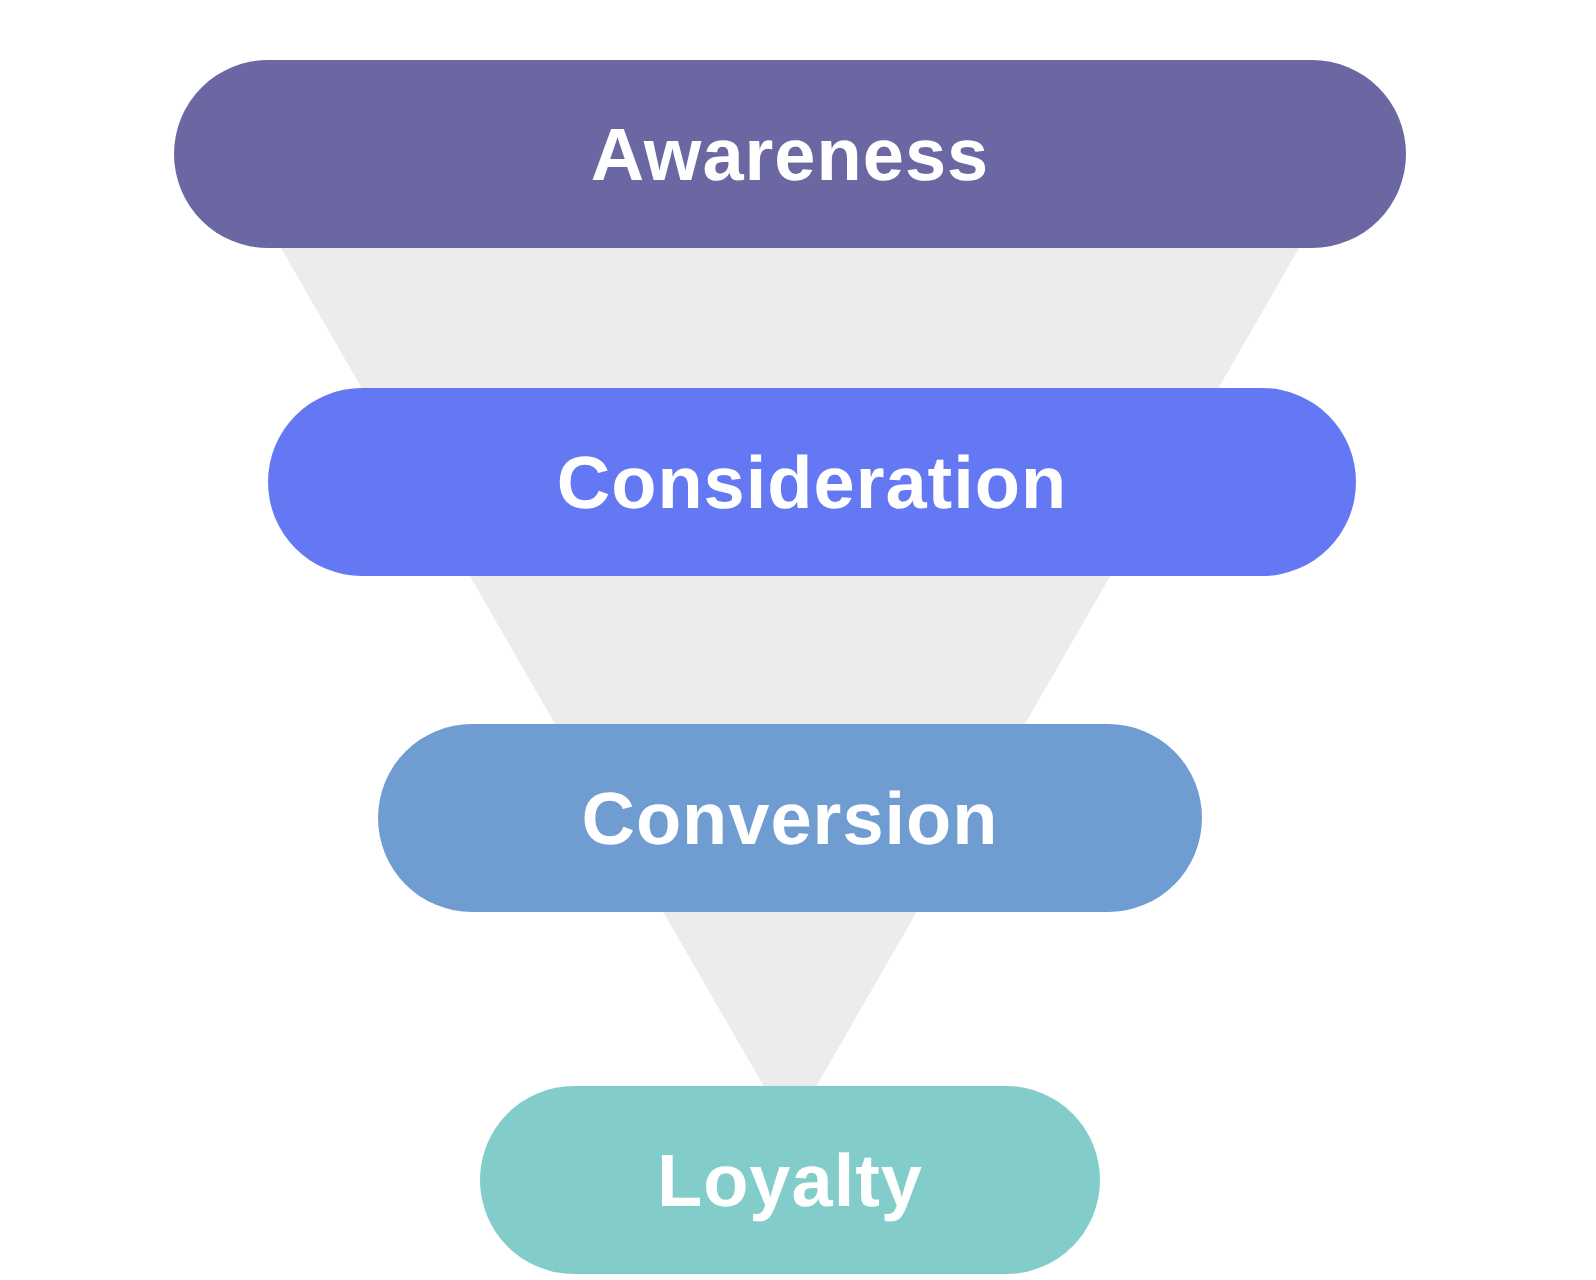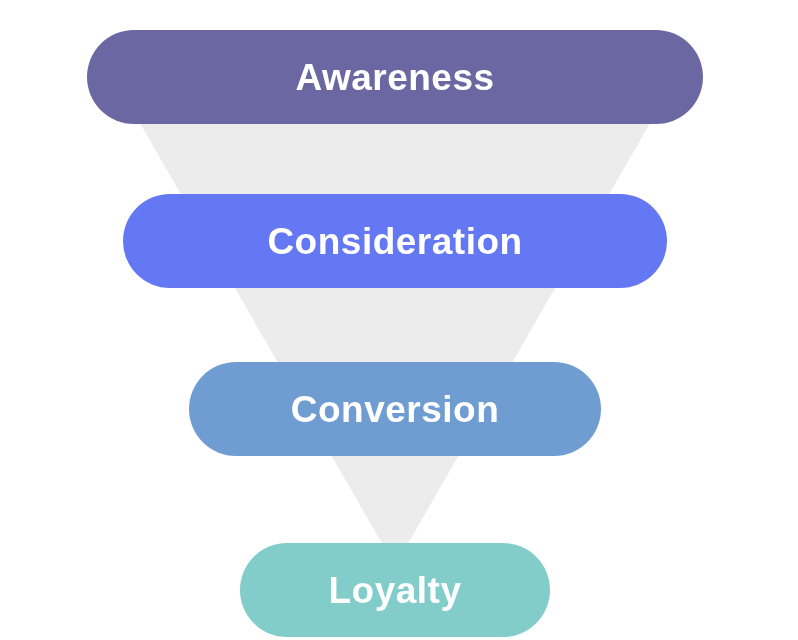--- a/index.html
+++ b/index.html
@@ -33,21 +33,21 @@
   }
   .stage-label {
     color: #ffffff;
     font-size: 37px;
     font-weight: 700;
     letter-spacing: 0.5px;
     line-height: 1;
     user-select: none;
   }
   .stage-0 { left: 87px;  top: 30px;  width: 616px; height: 94px; }
-  .stage-1 { left: 123px; top: 194px; width: 544px; height: 94px; }
+  .stage-1 { left: 134px; top: 194px; width: 544px; height: 94px; }
   .stage-2 { left: 189px; top: 362px; width: 412px; height: 94px; }
   .stage-3 { left: 240px; top: 521px; width: 310px; height: 94px; }
 </style>
 </head>
 <body>
 
 <div class="canvas">
 
   <svg class="funnel-bg" viewBox="0 0 798 640" aria-hidden="true">
     <polygon points="114,78 676,78 395,566" fill="#ececec"></polygon>

